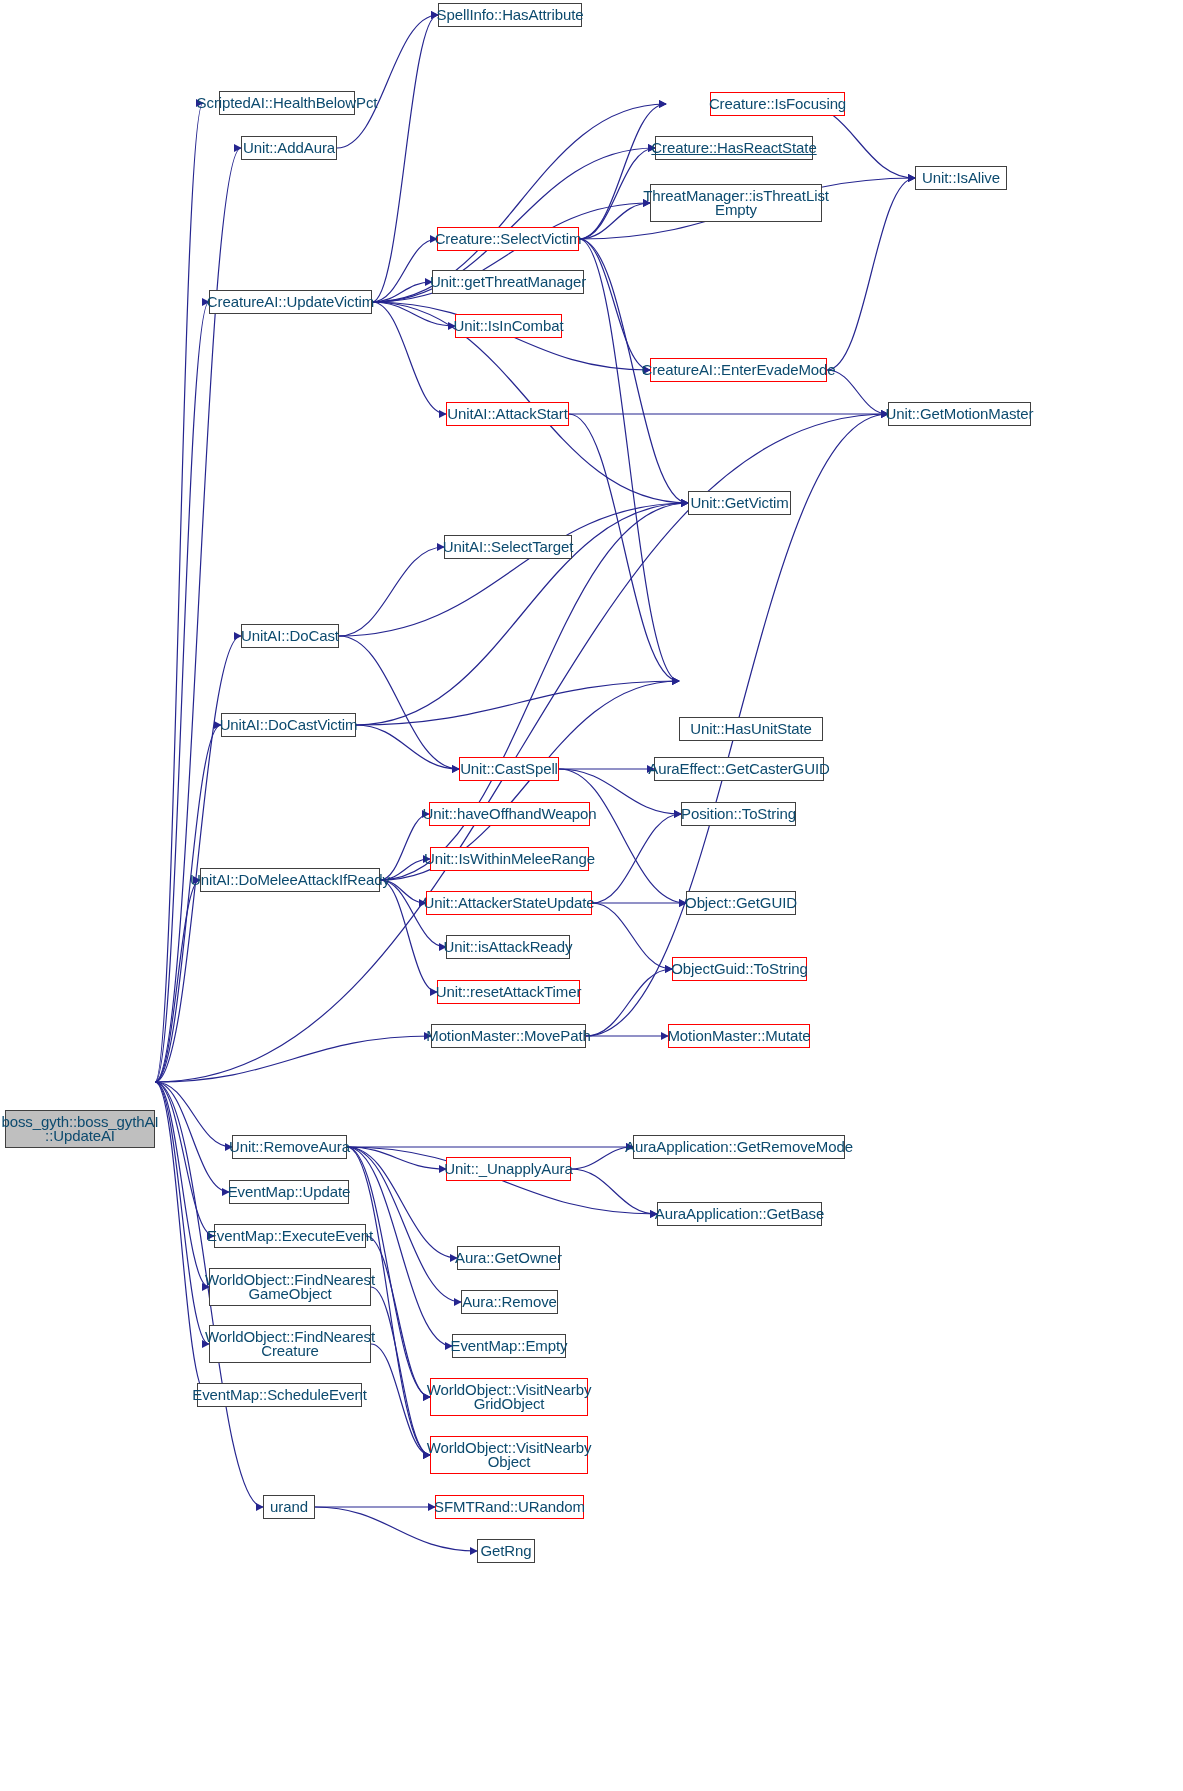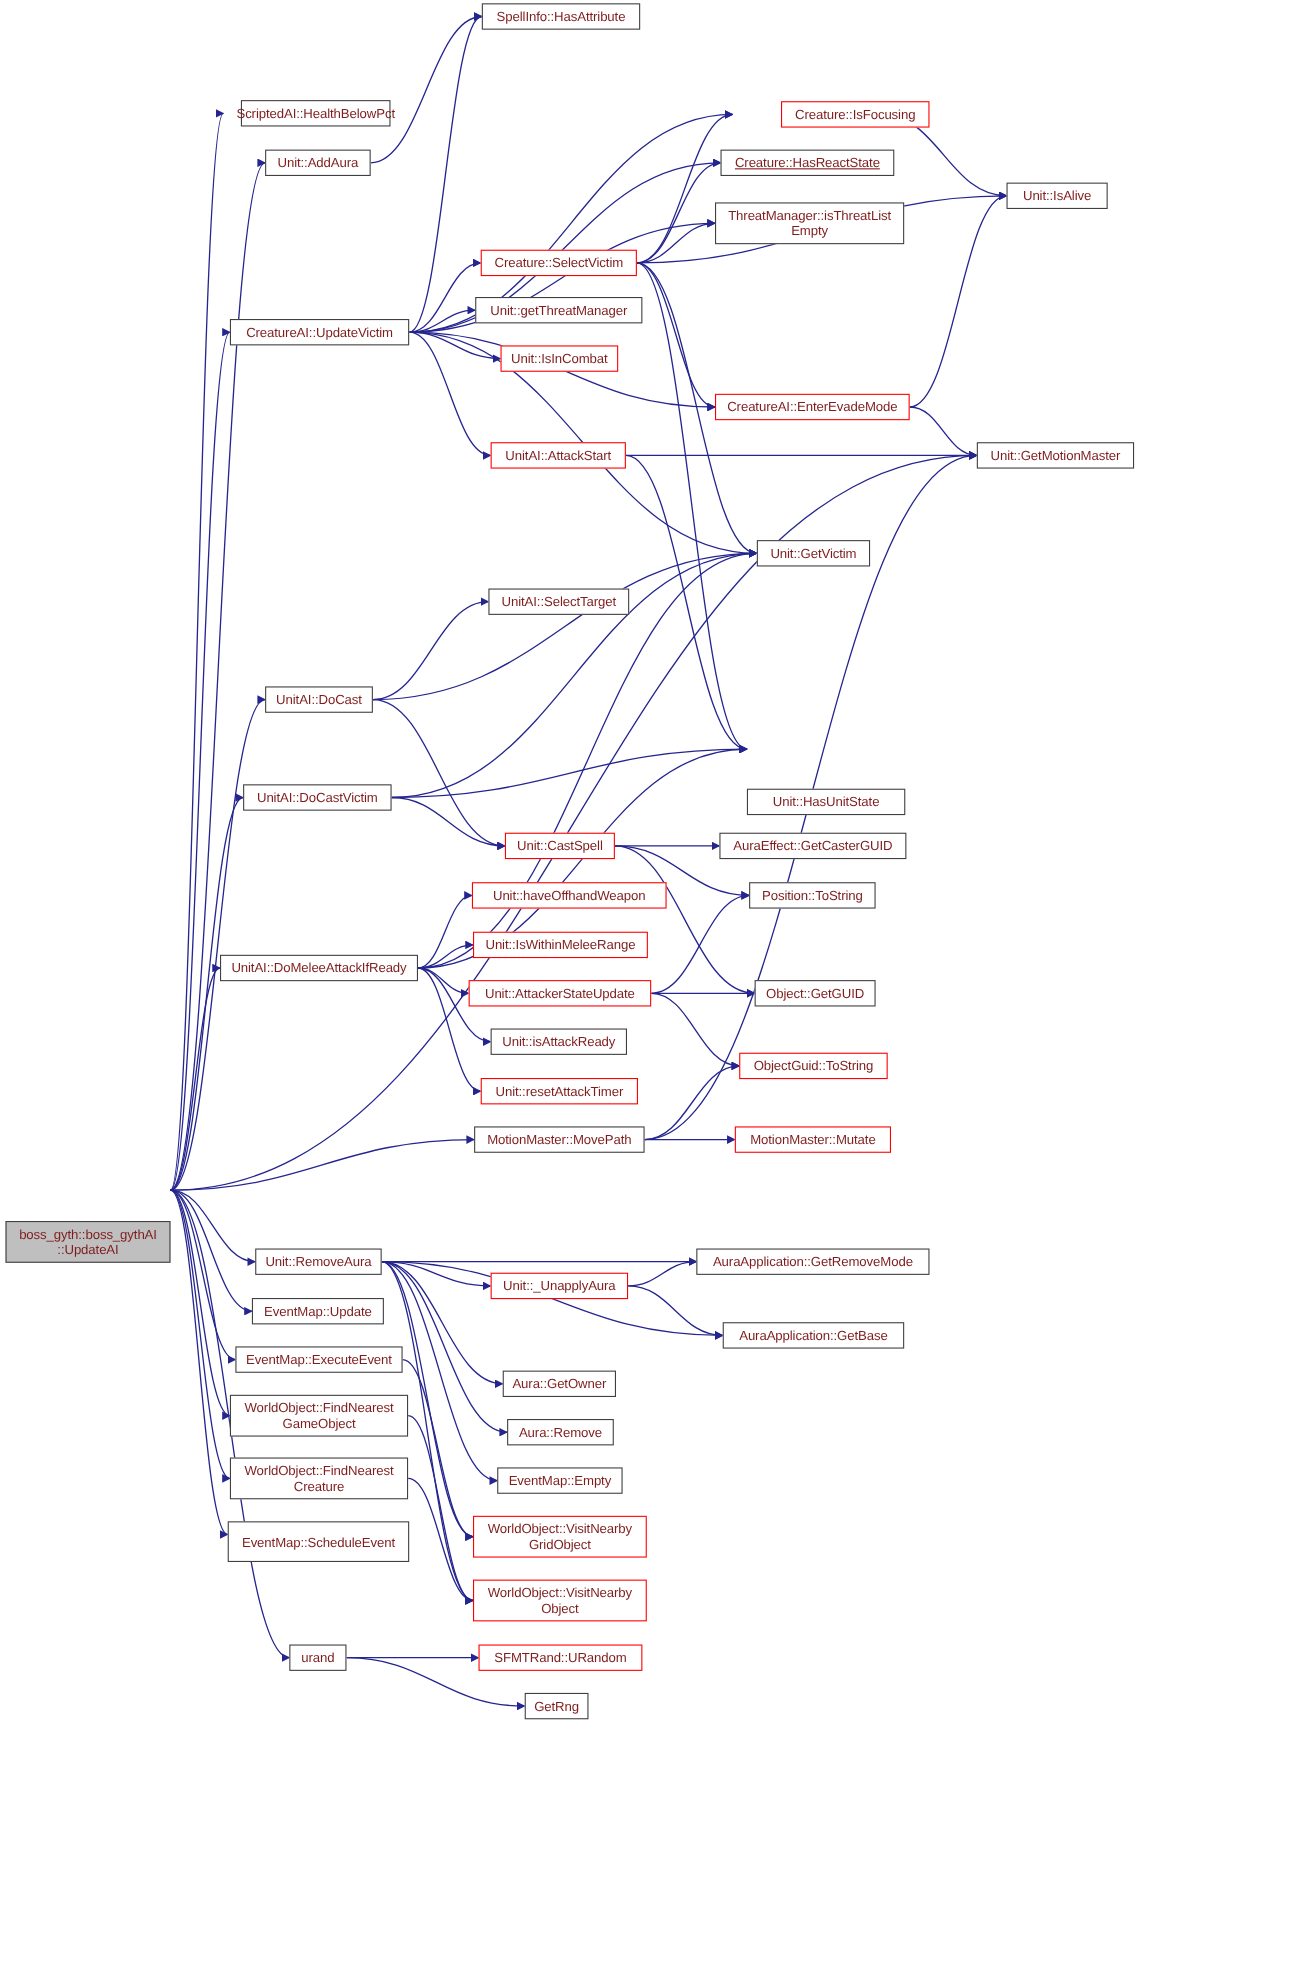--- a/index.html
+++ b/index.html
@@ -23,23 +23,23 @@
     height: 1791px;
     pointer-events: none;
   }
   .node {
     position: absolute;
     box-sizing: border-box;
     display: flex;
     align-items: center;
     justify-content: center;
     text-align: center;
-    font-size: 12px;
+    font-size: 15px;
     line-height: 14px;
-    color: #7f1d1d;
+    color: #0c4a6e;
     background: #ffffff;
     border: 1px solid #404040;
     white-space: pre-line;
     letter-spacing: -0.1px;
     padding: 0 3px;
     z-index: 2;
   }
   .node.red {
     border: 1px solid #ff0000;
   }
@@ -154,21 +154,21 @@
       <div class="node red" style="left: 650px; top: 358px; width: 177px; height: 24px;">CreatureAI::EnterEvadeMode</div>
       <div class="node red" style="left: 446px; top: 402px; width: 123px; height: 24px;">UnitAI::AttackStart</div>
       <div class="node" style="left: 888px; top: 402px; width: 143px; height: 24px;">Unit::GetMotionMaster</div>
       <div class="node" style="left: 688px; top: 491px; width: 103px; height: 24px;">Unit::GetVictim</div>
       <div class="node" style="left: 444px; top: 535px; width: 128px; height: 24px;">UnitAI::SelectTarget</div>
       <div class="node" style="left: 241px; top: 624px; width: 98px; height: 24px;">UnitAI::DoCast</div>
       <div class="node" style="left: 679px; top: 669px; width: 144px; height: 24px; margin-top: 48px;">Unit::HasUnitState</div>
       <div class="node" style="left: 221px; top: 713px; width: 135px; height: 24px;">UnitAI::DoCastVictim</div>
       <div class="node red" style="left: 459px; top: 757px; width: 100px; height: 24px;">Unit::CastSpell</div>
       <div class="node" style="left: 654px; top: 757px; width: 170px; height: 24px;">AuraEffect::GetCasterGUID</div>
-      <div class="node red" style="left: 429px; top: 802px; width: 177px; height: 24px; text-align: right;">Unit::haveOffhandWeapon</div>
+      <div class="node red" style="left: 429px; top: 802px; width: 161px; height: 24px; text-align: right;">Unit::haveOffhandWeapon</div>
       <div class="node" style="left: 681px; top: 802px; width: 115px; height: 24px;">Position::ToString</div>
       <div class="node" style="left: 200px; top: 868px; width: 180px; height: 24px;">UnitAI::DoMeleeAttackIfReady</div>
       <div class="node red" style="left: 430px; top: 847px; width: 159px; height: 24px;">Unit::IsWithinMeleeRange</div>
       <div class="node red" style="left: 426px; top: 891px; width: 166px; height: 24px;">Unit::AttackerStateUpdate</div>
       <div class="node" style="left: 686px; top: 891px; width: 110px; height: 24px;">Object::GetGUID</div>
       <div class="node" style="left: 446px; top: 935px; width: 124px; height: 24px;">Unit::isAttackReady</div>
       <div class="node red" style="left: 672px; top: 957px; width: 135px; height: 24px;">ObjectGuid::ToString</div>
       <div class="node red" style="left: 437px; top: 980px; width: 143px; height: 24px;">Unit::resetAttackTimer</div>
       <div class="node" style="left: 431px; top: 1024px; width: 155px; height: 24px;">MotionMaster::MovePath</div>
       <div class="node red" style="left: 668px; top: 1024px; width: 142px; height: 24px;">MotionMaster::Mutate</div>
@@ -178,21 +178,21 @@
       <div class="node" style="left: 657px; top: 1202px; width: 165px; height: 24px;">AuraApplication::GetBase</div>
       <div class="node" style="left: 229px; top: 1180px; width: 120px; height: 24px;">EventMap::Update</div>
       <div class="node" style="left: 214px; top: 1224px; width: 152px; height: 24px;">EventMap::ExecuteEvent</div>
       <div class="node" style="left: 457px; top: 1246px; width: 103px; height: 24px;">Aura::GetOwner</div>
       <div class="node" style="left: 209px; top: 1268px; width: 162px; height: 38px;">WorldObject::FindNearest
 GameObject</div>
       <div class="node" style="left: 461px; top: 1290px; width: 97px; height: 24px;">Aura::Remove</div>
       <div class="node" style="left: 209px; top: 1325px; width: 162px; height: 38px;">WorldObject::FindNearest
 Creature</div>
       <div class="node" style="left: 452px; top: 1334px; width: 114px; height: 24px;">EventMap::Empty</div>
-      <div class="node" style="left: 207px; top: 1383px; width: 165px; height: 37px;">EventMap::ScheduleEvent</div>
+      <div class="node" style="left: 197px; top: 1383px; width: 165px; height: 24px;">EventMap::ScheduleEvent</div>
       <div class="node red" style="left: 430px; top: 1378px; width: 158px; height: 38px;">WorldObject::VisitNearby
 GridObject</div>
       <div class="node red" style="left: 430px; top: 1436px; width: 158px; height: 38px;">WorldObject::VisitNearby
 Object</div>
       <div class="node" style="left: 263px; top: 1495px; width: 52px; height: 24px;">urand</div>
       <div class="node red" style="left: 435px; top: 1495px; width: 149px; height: 24px;">SFMTRand::URandom</div>
       <div class="node" style="left: 477px; top: 1539px; width: 58px; height: 24px;">GetRng</div>
     </div>
 </div>
 

